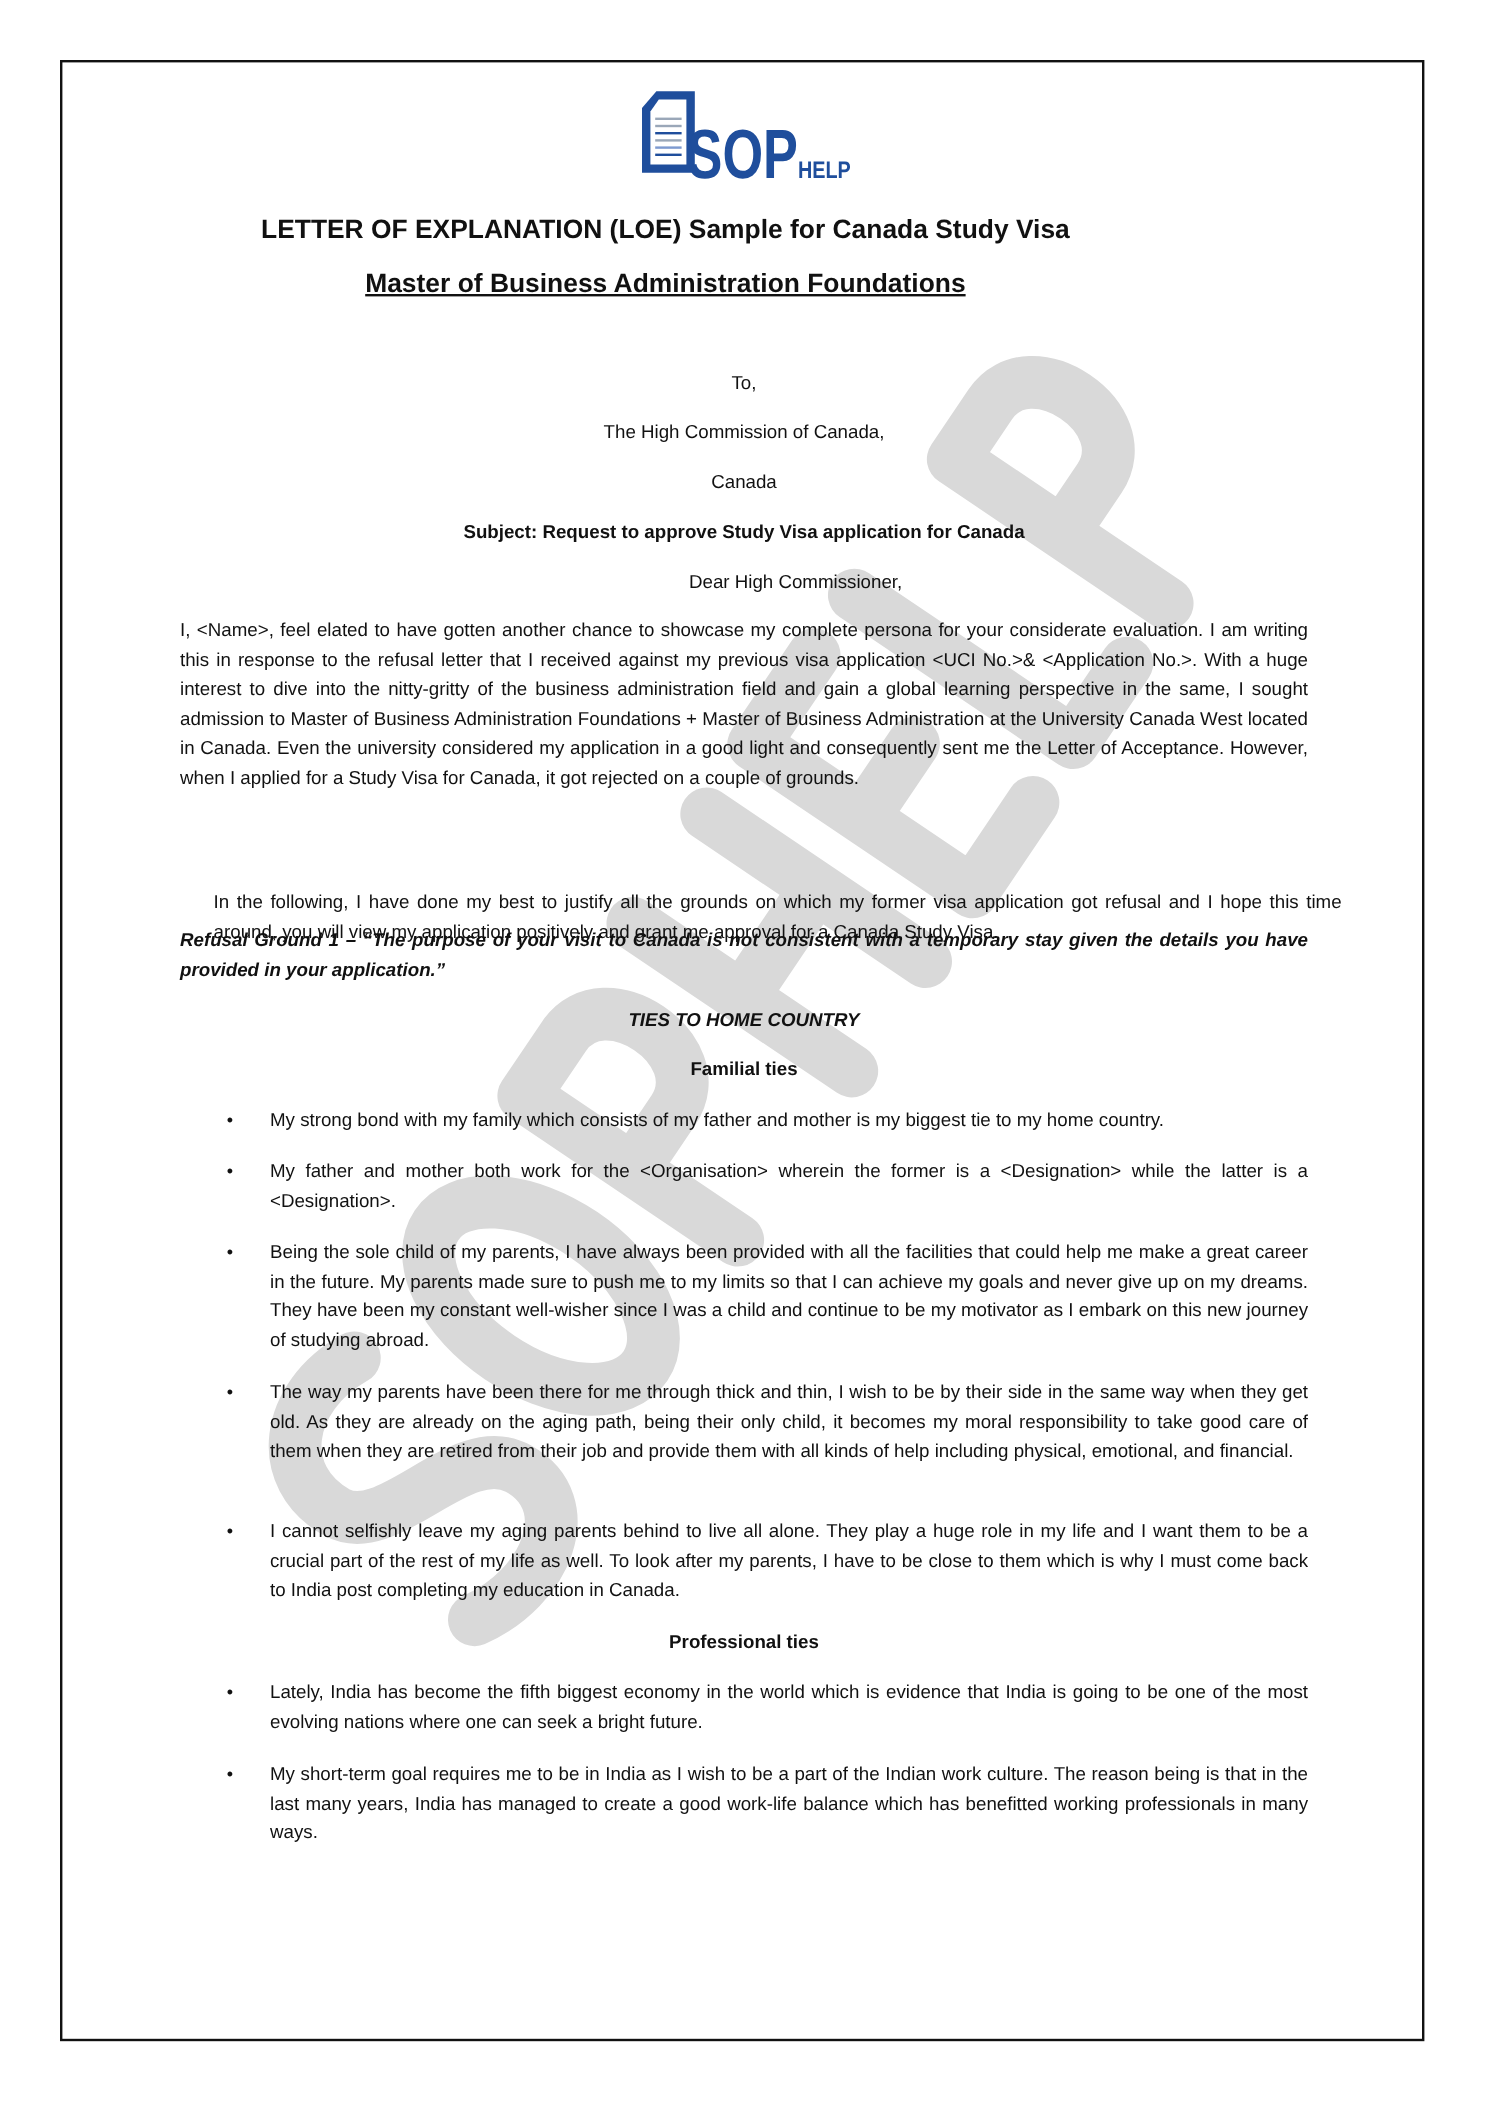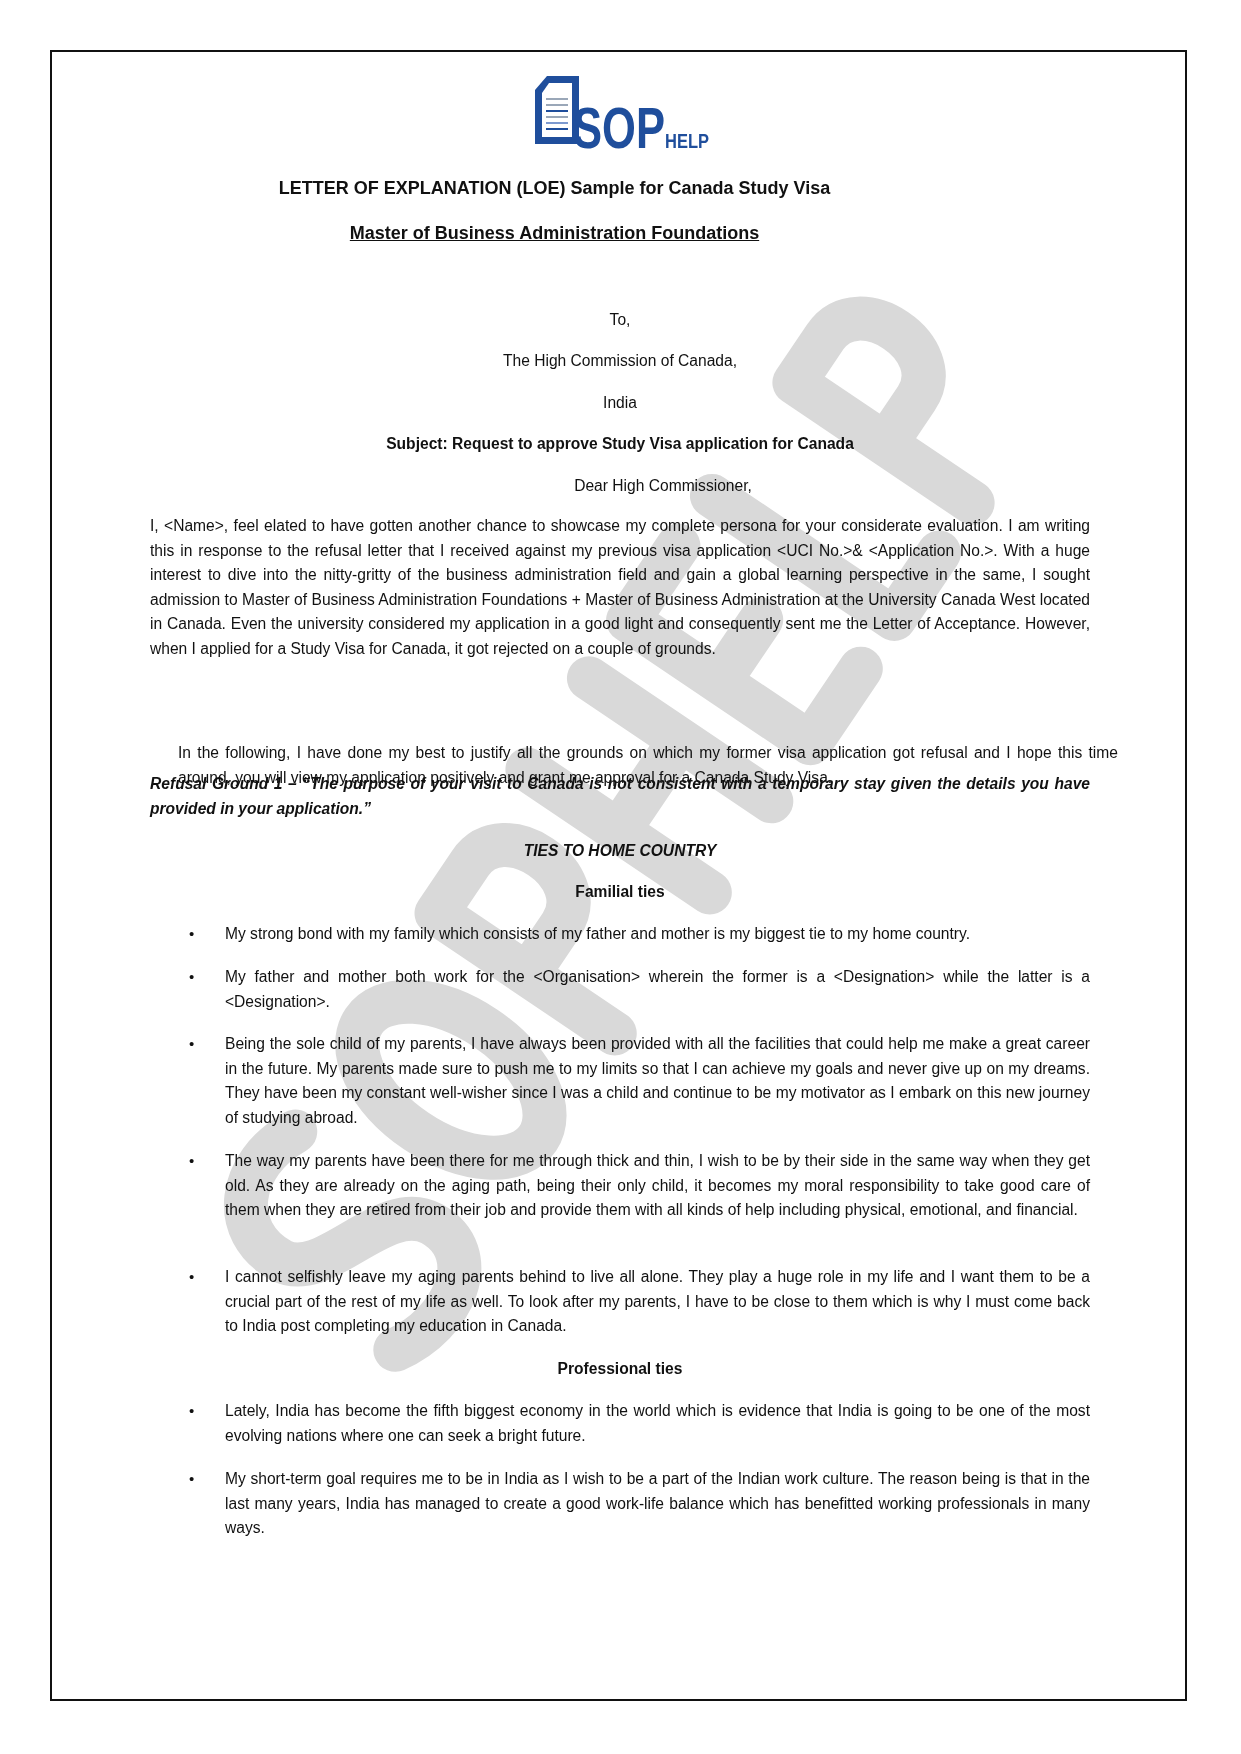--- a/index.html
+++ b/index.html
@@ -3,21 +3,21 @@
 <meta charset="utf-8">
 <style>
   html, body { margin:0; padding:0; background:#ffffff; }
   body { width:1241px; height:1754px; position:relative; overflow:hidden;
          font-family:"Liberation Sans", "DejaVu Sans", sans-serif; color:#111; }
   .page-border { position:absolute; left:50px; top:50px; width:1137px; height:1651px;
                  border:2px solid #111; box-sizing:border-box; }
   .watermark { position:absolute; left:0; top:0; width:1241px; height:1754px; pointer-events:none; }
   .logo { position:absolute; left:533px; top:74px; width:180px; height:78px; }
   .title { position:absolute; left:0; width:1109px; text-align:center; font-weight:bold;
-           font-size:18px; letter-spacing:0; }
+           font-size:22px; letter-spacing:0; }
   .blk { position:absolute; left:150px; width:940px; font-size:15.6px; line-height:24.5px;text-align:center; }
   .just { text-align:justify; text-align-last:left; }
   .bold { font-weight:bold; }
   .ital { font-style:italic; }
   .ul { }
   .bullet-row { position:absolute; left:150px; width:940px; font-size:15.6px; line-height:24.5px; }
   .bullet-dot { position:absolute; left:39px; top:0; font-size:15px; }
   .bullet-text { position:absolute; left:75px; width:865px; text-align:justify; text-align-last:left; }
 </style>
 </head>
@@ -57,21 +57,21 @@
   </g>
   <text x="40" y="74" font-family="Liberation Sans, sans-serif" font-weight="bold" font-size="58" fill="#1f4e9c" textLength="92" lengthAdjust="spacingAndGlyphs">SOP</text>
   <text x="132" y="74" font-family="Liberation Sans, sans-serif" font-weight="bold" font-size="20" fill="#1f4e9c" textLength="44" lengthAdjust="spacingAndGlyphs">HELP</text>
 </svg>
 
 <div class="title" style="top:178px;">LETTER OF EXPLANATION (LOE) Sample for Canada Study Visa</div>
 <div class="title" style="top:223px;text-decoration:underline;">Master of Business Administration Foundations</div>
 
 <div class="blk" style="top:308px;">To,</div>
 <div class="blk" style="top:349px;">The High Commission of Canada,</div>
-<div class="blk" style="top:391px;">India</div>
+<div class="blk" style="top:391px;">Canada</div>
 <div class="blk" style="top:432px;">
   <span class="bold ul">Subject: Request to approve Study Visa application for Canada</span>
 </div>
 <div class="blk" style="top:474px;margin-left:43px;">Dear High Commissioner,</div>
 
 <div class="blk just" style="top:514px;">I, &lt;Name&gt;, feel elated to have gotten another chance to showcase my complete persona for your considerate evaluation. I am writing this in response to the refusal letter that I received against my previous visa application &lt;UCI No.&gt;&amp; &lt;Application No.&gt;. With a huge interest to dive into the nitty-gritty of the business administration field and gain a global learning perspective in the same, I sought admission to Master of Business Administration Foundations + Master of Business Administration at the University Canada West located in Canada. Even the university considered my application in a good light and consequently sent me the Letter of Acceptance. However, when I applied for a Study Visa for Canada, it got rejected on a couple of grounds.</div>
 <div class="blk just" style="top:741px;margin-left:28px;">In the following, I have done my best to justify all the grounds on which my former visa application got refusal and I hope this time around, you will view my application positively and grant me approval for a Canada Study Visa.</div>
 
 <div class="blk just bold ital" style="top:772px;">
   <span class="ul">Refusal Ground 1</span><span> – </span><span>“The purpose of your visit to Canada is not consistent with a temporary stay given the details you have provided in your application.”</span>

